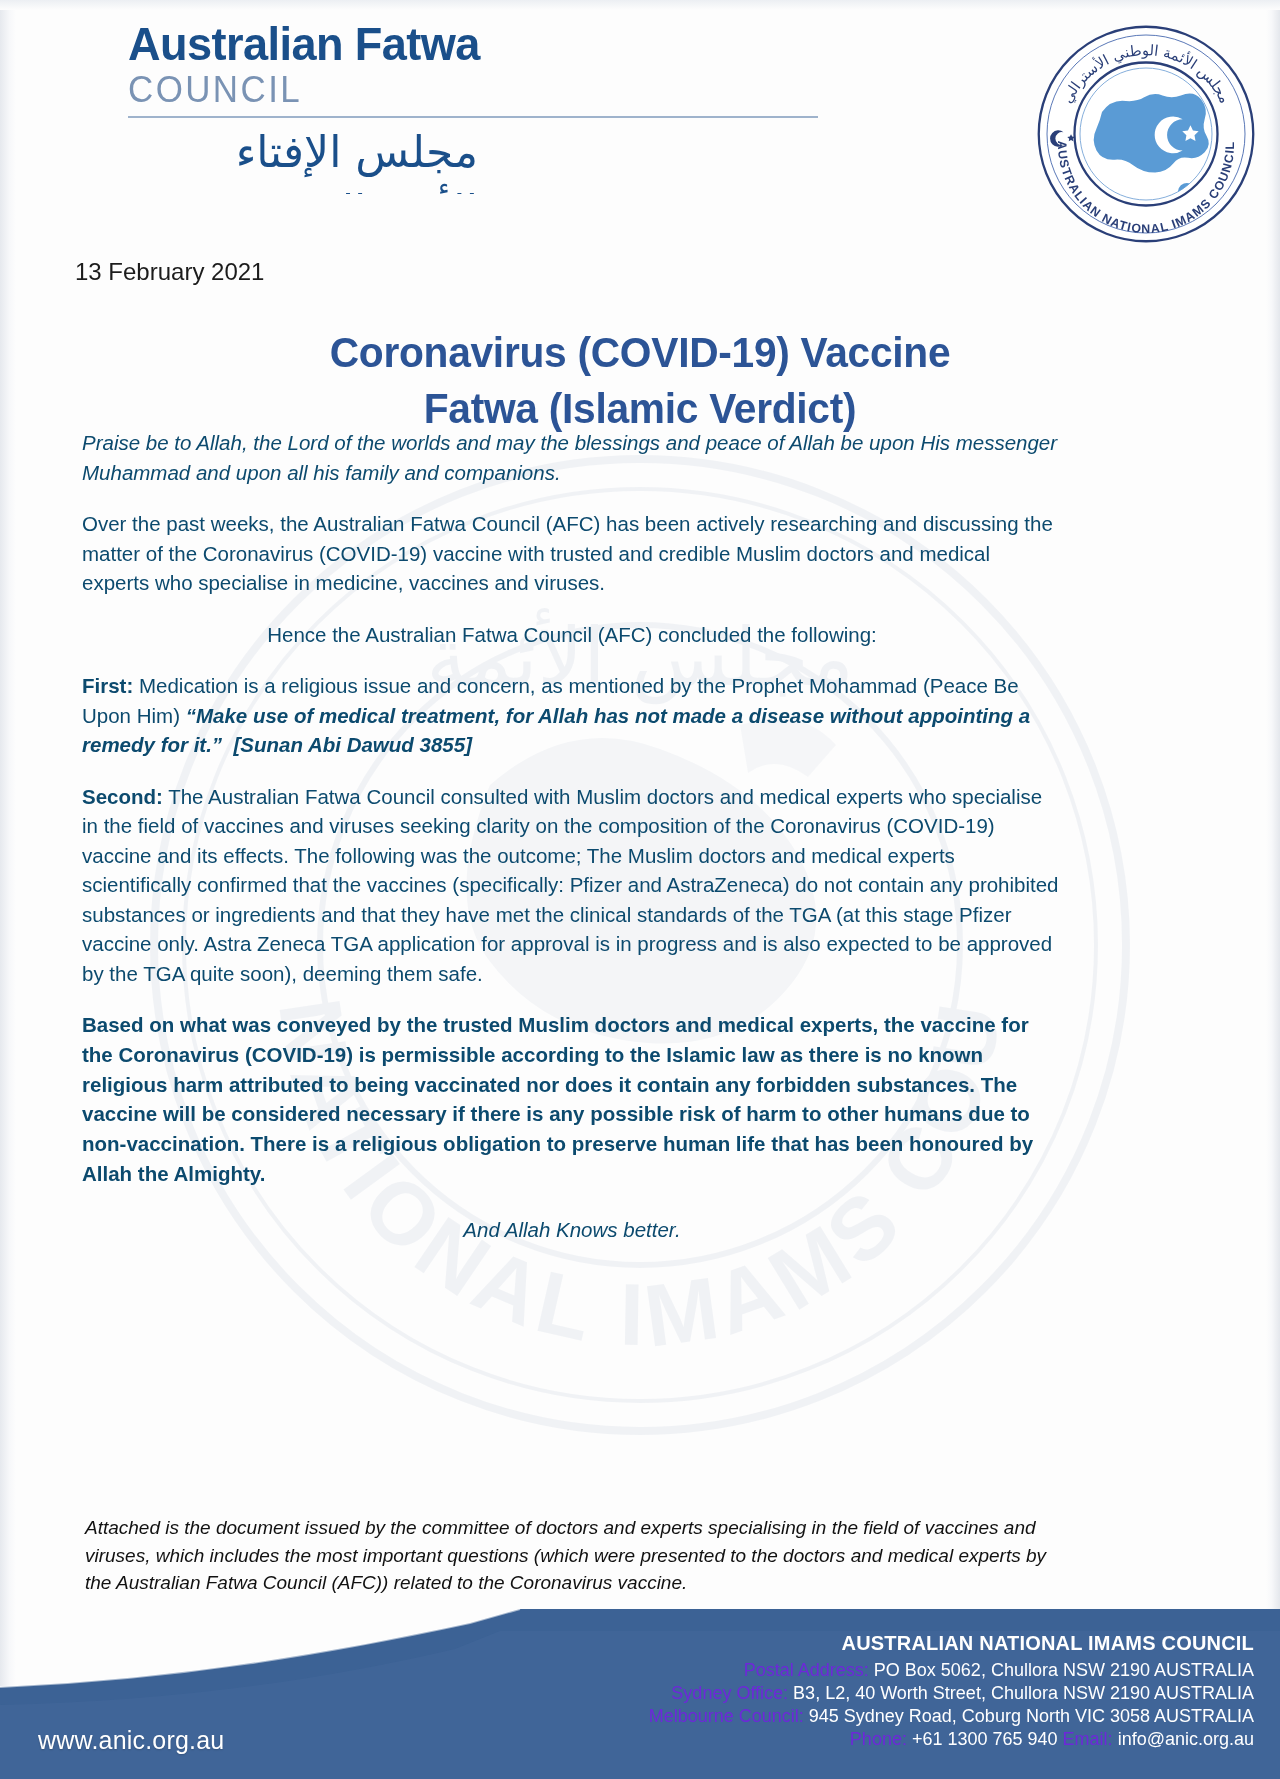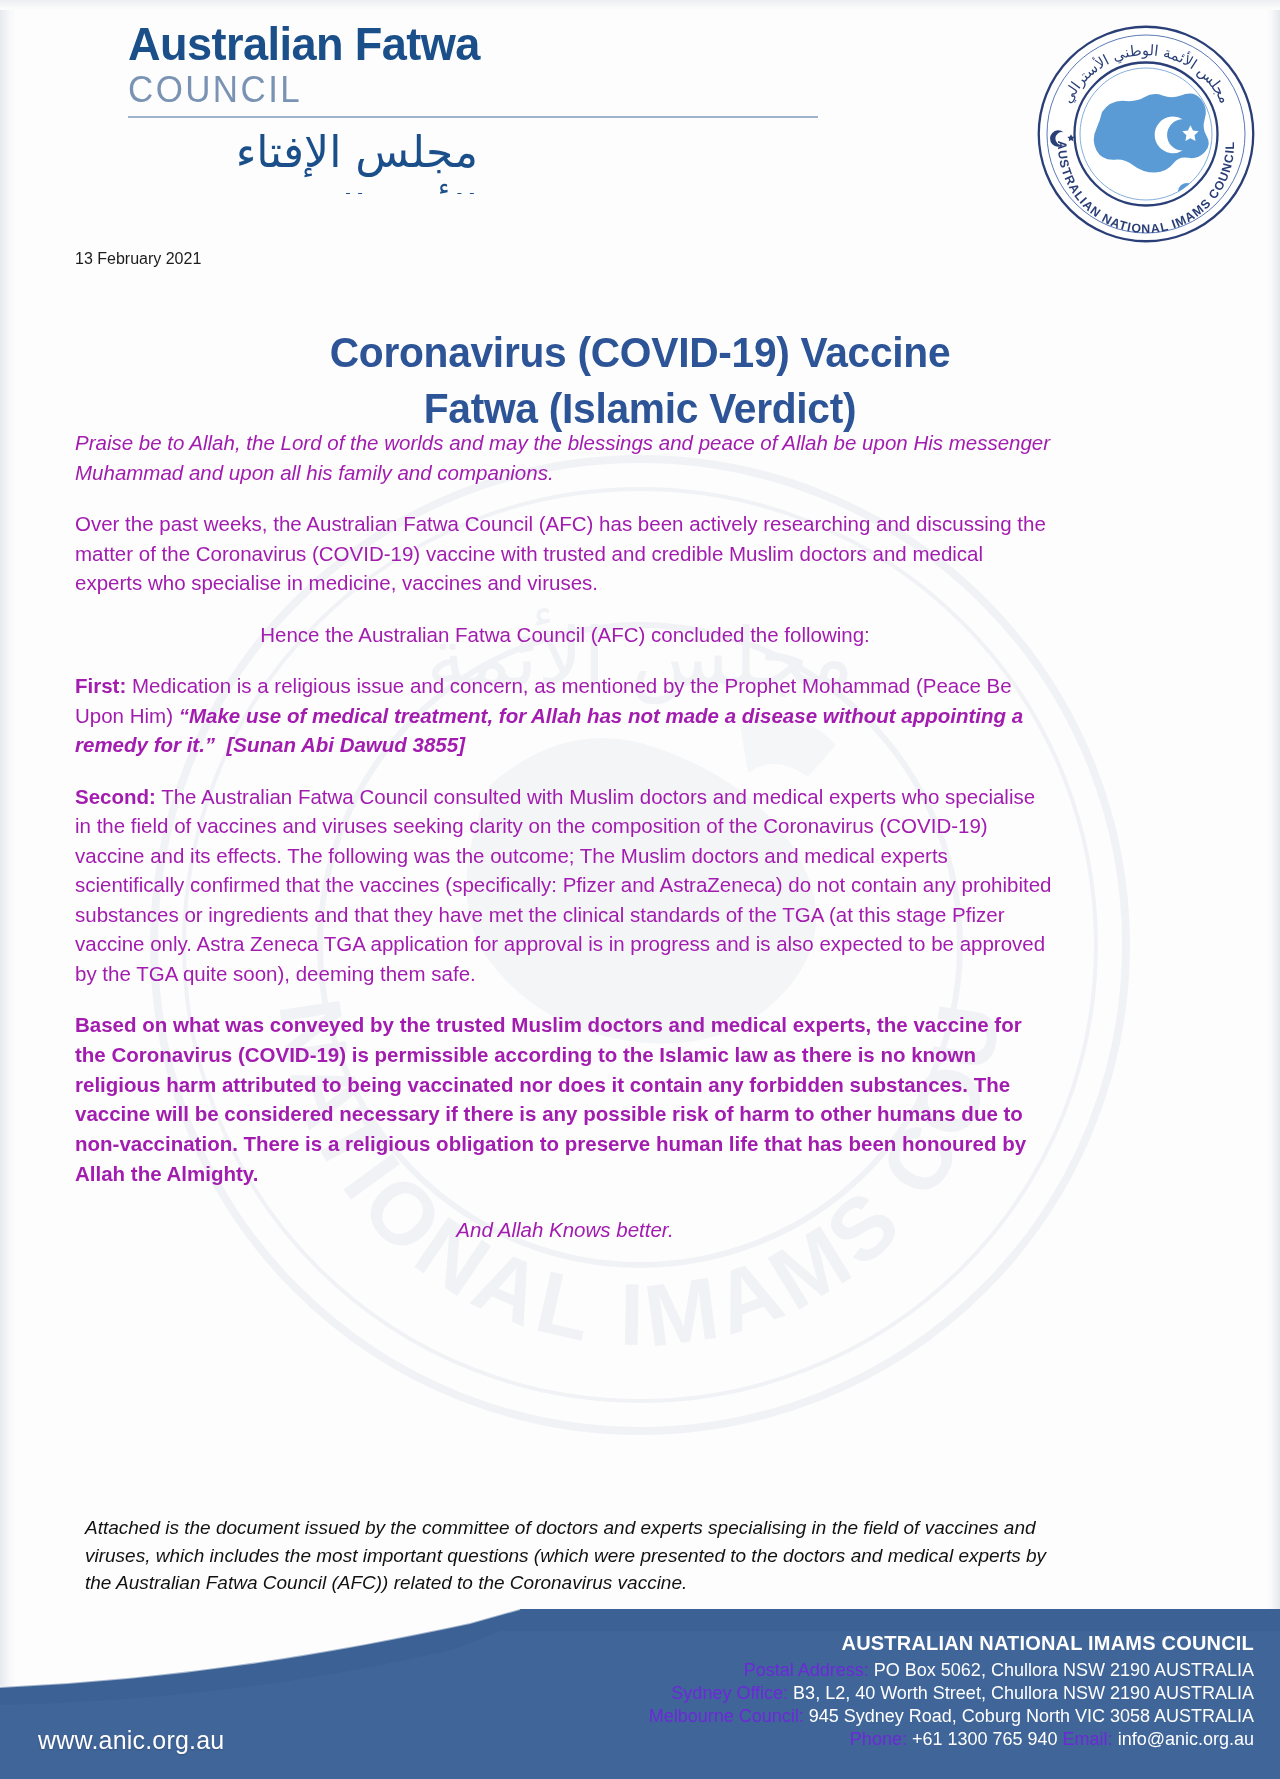--- a/index.html
+++ b/index.html
@@ -77,39 +77,39 @@
 
   
   .seal {
     position: absolute; right: 24px; top: 24px;
     width: 220px; height: 220px;
   }
   .seal svg { width: 100%; height: 100%; display: block; }
 
   
   .doc-date {
-    position: absolute; left: 75px; top: 250px;
-    font-size: 16px; color: #1c1c1c; z-index: 4;
+    position: absolute; left: 75px; top: 258px;
+    font-size: 24px; color: #1c1c1c; z-index: 4;
   }
 
   
   .doc-title {
     position: absolute; left: 110px; right: 110px; top: 297px;
     text-align: center; z-index: 4;
     color: #2c5496;
     font-size: 42px; font-weight: 700; line-height: 1.32;
     letter-spacing: -0.3px;
   }
   .doc-title .tl { display: block; transform: scaleX(0.97); }
 
   
   .body-wrap {
-    position: absolute; left: 75px; top: 428px;
+    position: absolute; left: 82px; top: 428px;
     width: 980px; z-index: 4;
-    font-size: 20.5px; color: #a21caf; line-height: 1.44;
+    font-size: 20.5px; color: #0c4a6e; line-height: 1.44;
   }
   .p { margin: 0 0 22px 0; }
   .p.italic { font-style: italic; }
   .p.bold { font-weight: 400; text-align: center; }
   .lead { font-weight: 700; }
   .quote { font-style: italic; font-weight: 700; }
   .cite { font-style: italic; font-weight: 700; }
   .conclusion { font-weight: 700; line-height: 1.45; }
   .allah-knows {
     font-style: italic; text-align: center;

